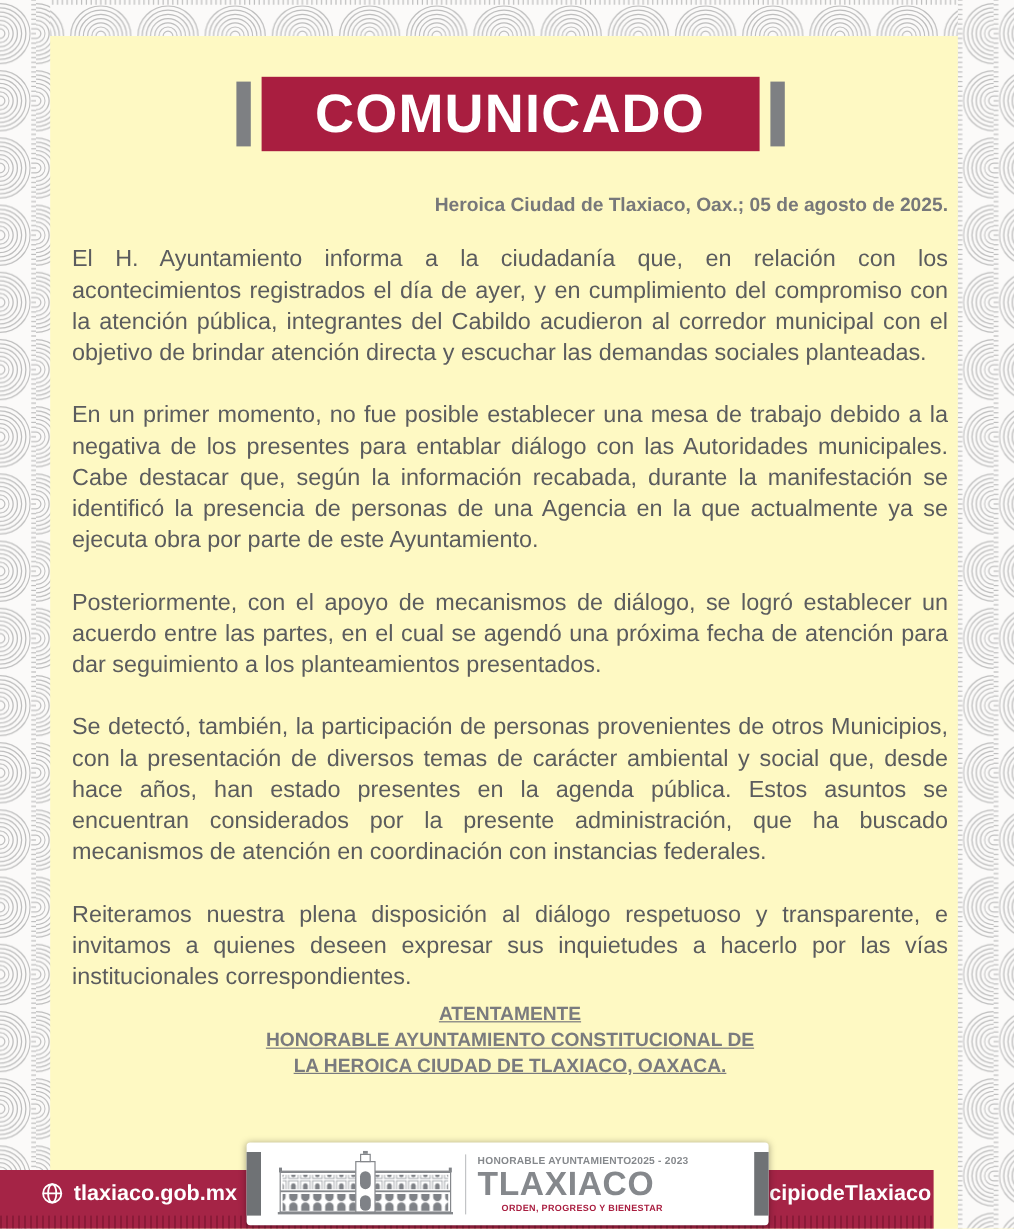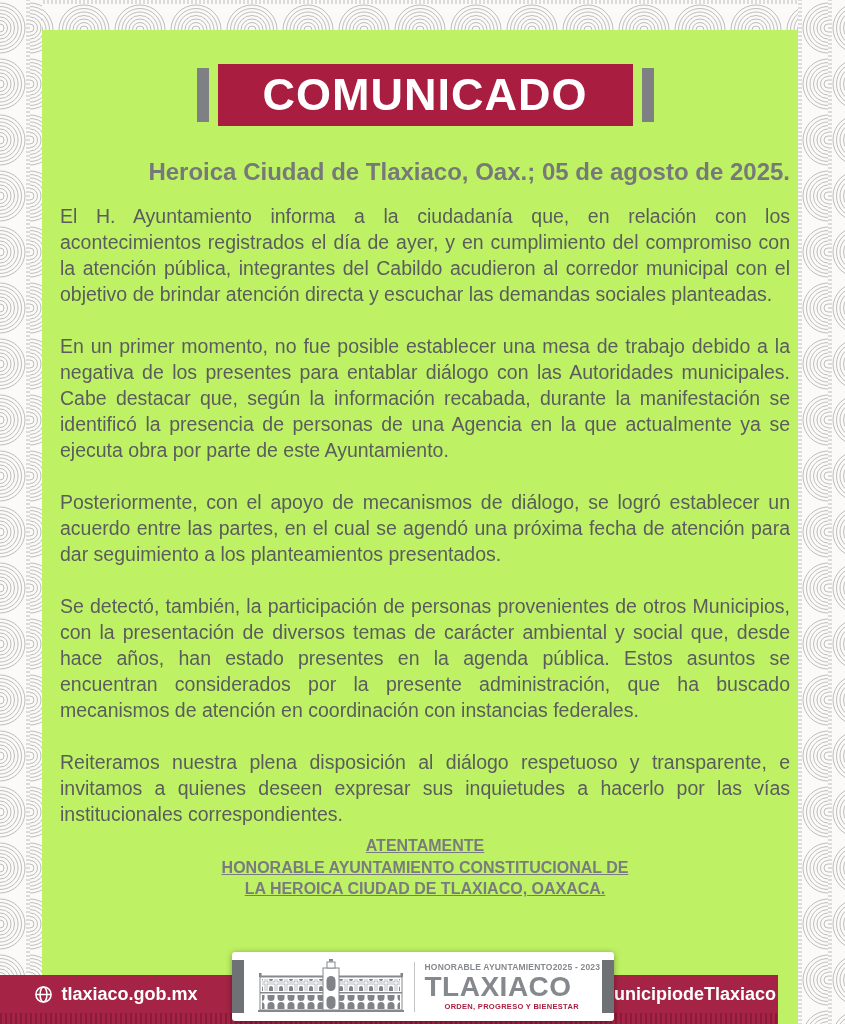--- a/index.html
+++ b/index.html
@@ -1,38 +1,38 @@
 <!DOCTYPE html>
 <html><head>
 <meta charset="utf-8">
 <style>
   html,body { margin:0; padding:0; }
   .page {
     position:relative; width:845px; height:1024px;
-    background:#bef264; overflow:hidden;
+    background:#fef9c3; overflow:hidden;
     font-family:"Liberation Sans", sans-serif;
   }
   .border-strip { position:absolute; pointer-events:none; }
   .border-top { top:0; left:0; }
   .border-left { top:0; left:0; }
   .border-right { top:0; right:0; }
 
   .content { position:absolute; left:60px; top:30px; width:730px; }
 
   .banner-row { margin-top:34px; display:flex; justify-content:center; align-items:center; gap:9px; }
   .accent-bar { width:12px; height:54px; background:#7e8083; }
   .banner {
     width:415px; height:62px; background:#a91e40; color:#ffffff;
     display:flex; align-items:center; justify-content:center;
     font-size:45px; font-weight:bold; letter-spacing:1px;
   }
 
   .dateline {
     margin-top:35px; text-align:right; color:#77787a;
-    font-weight:bold; font-size:24px; line-height:22px;
+    font-weight:bold; font-size:16px; line-height:22px;
   }
 
   .paragraphs { margin-top:20px; }
   .paragraphs p {
     margin:0 0 26px 0; color:#5b5c5e; font-size:19.5px;
     line-height:26px; text-align:justify;
   }
   .paragraphs p:last-child { margin-bottom:0; }
 
   .signature {
@@ -54,21 +54,21 @@
   .disc {
     width:19px; height:19px; border-radius:50%; background:#ffffff; color:#a52446;
     display:inline-flex; align-items:center; justify-content:center; font-weight:bold;
   }
   .disc-f { font-size:14px; }
   .disc-x { font-size:11px; }
   .social-icons { display:inline-flex; gap:5px; }
 
   .logo-box {
     position:absolute; left:50%; transform:translateX(-50%); bottom:3px;
-    width:382px; height:69px; background:#ffffff; border-radius:3px;
+    width:435px; height:69px; background:#ffffff; border-radius:3px;
     box-shadow:0 1px 6px rgba(0,0,0,0.35);
     display:flex; align-items:center;
   }
   .gbar { position:absolute; top:8px; width:12px; height:53px; background:#6f7275; }
   .gbar-l { left:0; }
   .gbar-r { right:0; }
   .building-wrap { margin-left:24px; display:flex; align-items:center; }
   .logo-divider { width:1px; height:50px; background:#c2c4c6; margin:0 10px 0 8px; }
   .logo-text { width:166px; color:#85888c; }
   .lt-top {

